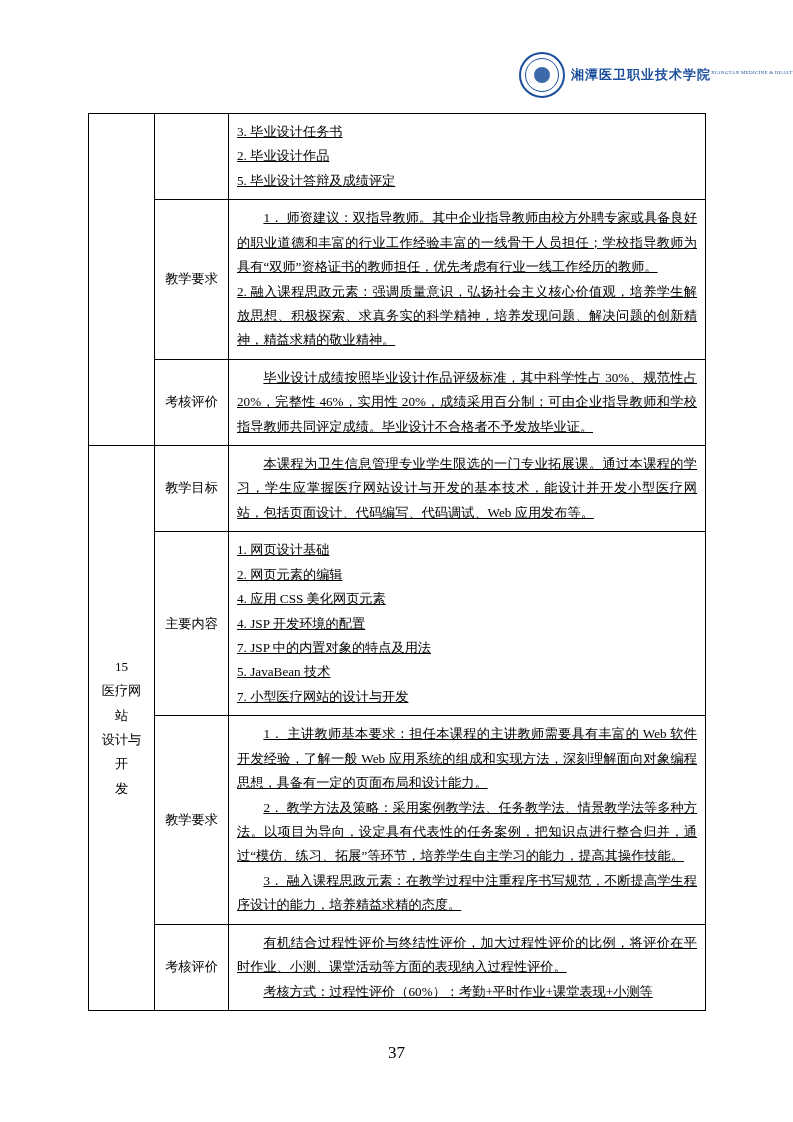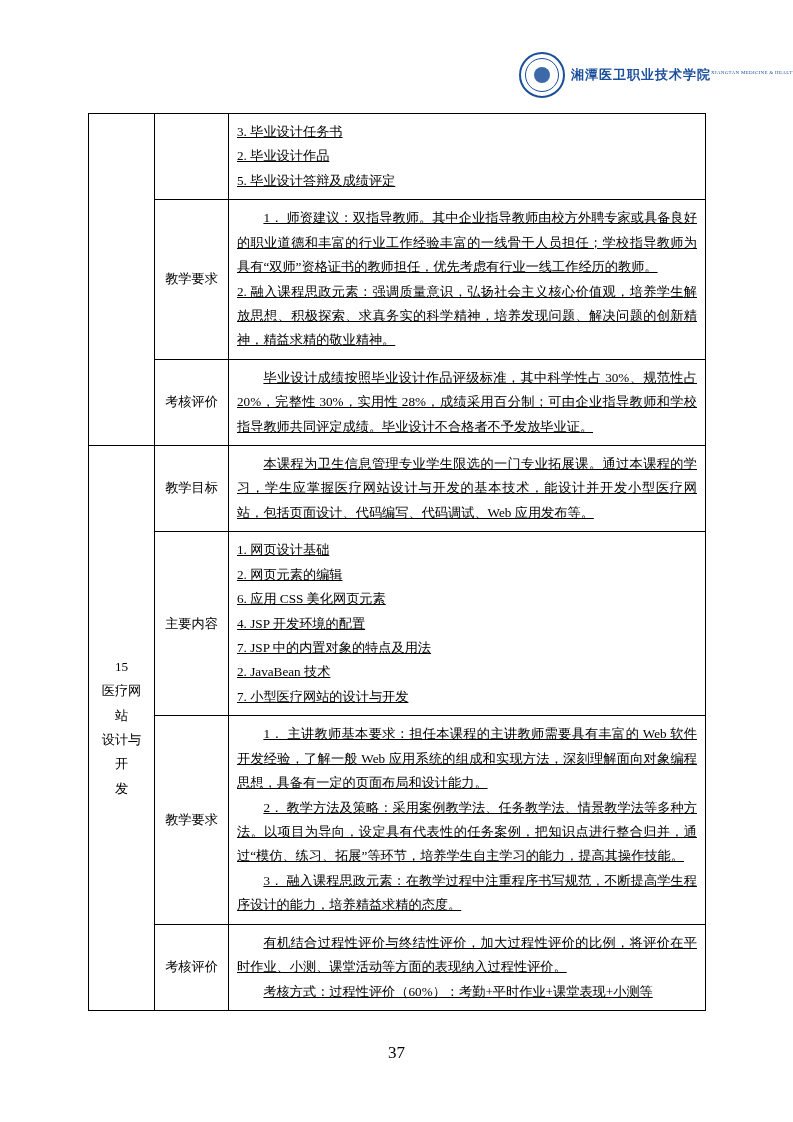--- a/index.html
+++ b/index.html
@@ -161,45 +161,45 @@
       <tr>
         <td class="cell-center">教学要求</td>
         <td class="cell-body">
           <p class="indent2">1． 师资建议：双指导教师。其中企业指导教师由校方外聘专家或具备良好的职业道德和丰富的行业工作经验丰富的一线骨干人员担任；学校指导教师为具有“双师”资格证书的教师担任，优先考虑有行业一线工作经历的教师。</p>
           <p>2. 融入课程思政元素：强调质量意识，弘扬社会主义核心价值观，培养学生解放思想、积极探索、求真务实的科学精神，培养发现问题、解决问题的创新精神，精益求精的敬业精神。</p>
         </td>
       </tr>
       <tr>
         <td class="cell-center">考核评价</td>
         <td class="cell-body">
-          <p class="indent2">毕业设计成绩按照毕业设计作品评级标准，其中科学性占 30%、规范性占 20%，完整性 30%，实用性 28%，成绩采用百分制；可由企业指导教师和学校指导教师共同评定成绩。毕业设计不合格者不予发放毕业证。</p>
+          <p class="indent2">毕业设计成绩按照毕业设计作品评级标准，其中科学性占 30%、规范性占 20%，完整性 46%，实用性 20%，成绩采用百分制；可由企业指导教师和学校指导教师共同评定成绩。毕业设计不合格者不予发放毕业证。</p>
         </td>
       </tr>
 
       <tr>
         <td class="cell-center rowno" rowspan="4">
           <div>15</div>
           <div>医疗网站</div>
           <div>设计与开</div>
           <div>发</div>
         </td>
         <td class="cell-center">教学目标</td>
         <td class="cell-body">
           <p class="indent2">本课程为卫生信息管理专业学生限选的一门专业拓展课。通过本课程的学习，学生应掌握医疗网站设计与开发的基本技术，能设计并开发小型医疗网站，包括页面设计、代码编写、代码调试、Web 应用发布等。</p>
         </td>
       </tr>
       <tr>
         <td class="cell-center">主要内容</td>
         <td class="cell-body">
           <p>1. 网页设计基础</p>
           <p>2. 网页元素的编辑</p>
-          <p>6. 应用 CSS 美化网页元素</p>
+          <p>4. 应用 CSS 美化网页元素</p>
           <p>4. JSP 开发环境的配置</p>
           <p>7. JSP 中的内置对象的特点及用法</p>
-          <p>2. JavaBean 技术</p>
+          <p>5. JavaBean 技术</p>
           <p>7. 小型医疗网站的设计与开发</p>
         </td>
       </tr>
       <tr>
         <td class="cell-center">教学要求</td>
         <td class="cell-body">
           <p class="indent2">1． 主讲教师基本要求：担任本课程的主讲教师需要具有丰富的 Web 软件开发经验，了解一般 Web 应用系统的组成和实现方法，深刻理解面向对象编程思想，具备有一定的页面布局和设计能力。</p>
           <p class="indent2">2． 教学方法及策略：采用案例教学法、任务教学法、情景教学法等多种方法。以项目为导向，设定具有代表性的任务案例，把知识点进行整合归并，通过“模仿、练习、拓展”等环节，培养学生自主学习的能力，提高其操作技能。</p>
           <p class="indent2">3． 融入课程思政元素：在教学过程中注重程序书写规范，不断提高学生程序设计的能力，培养精益求精的态度。</p>
         </td>

